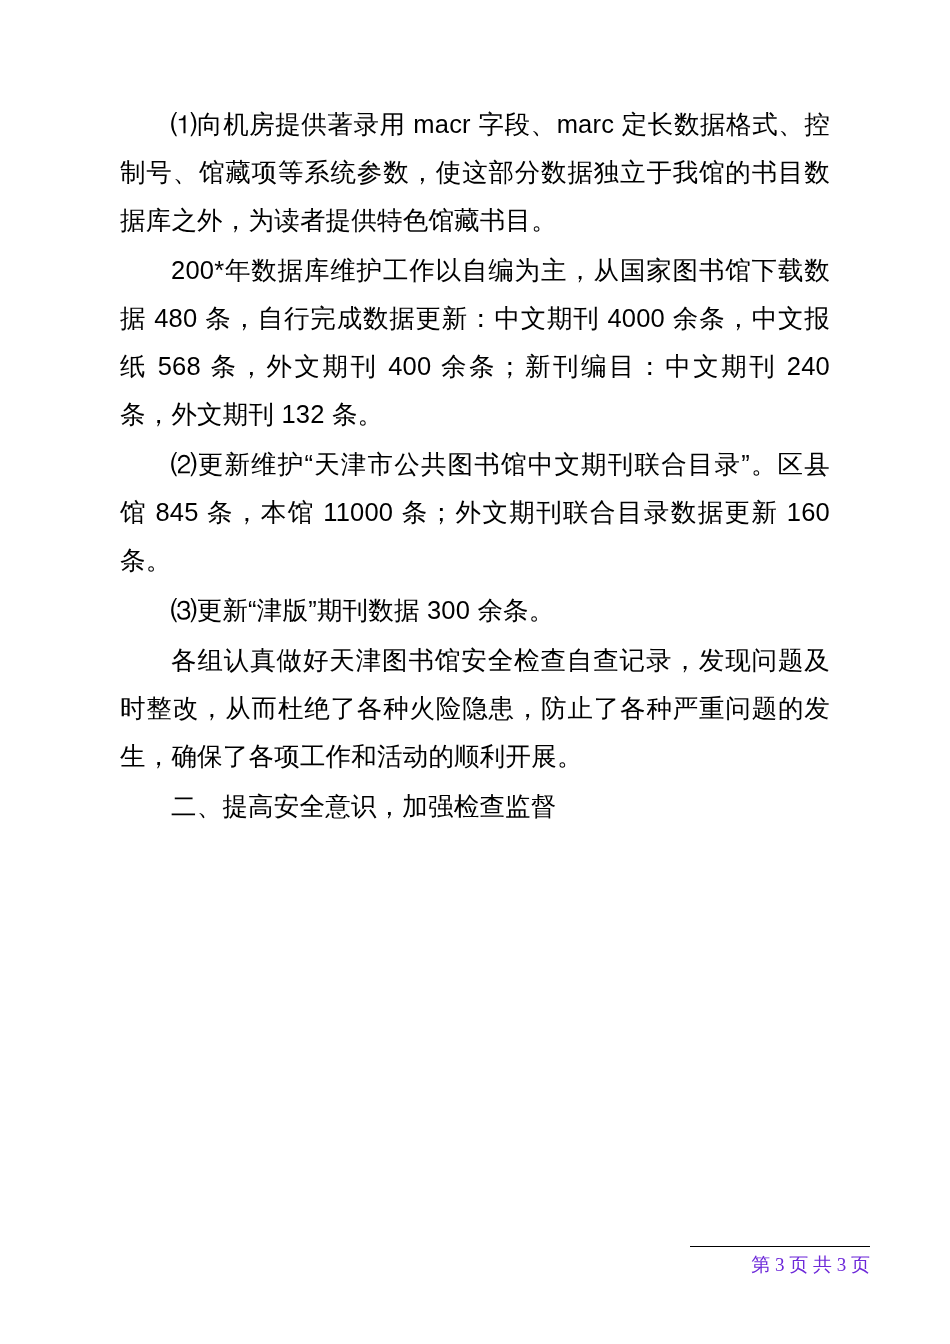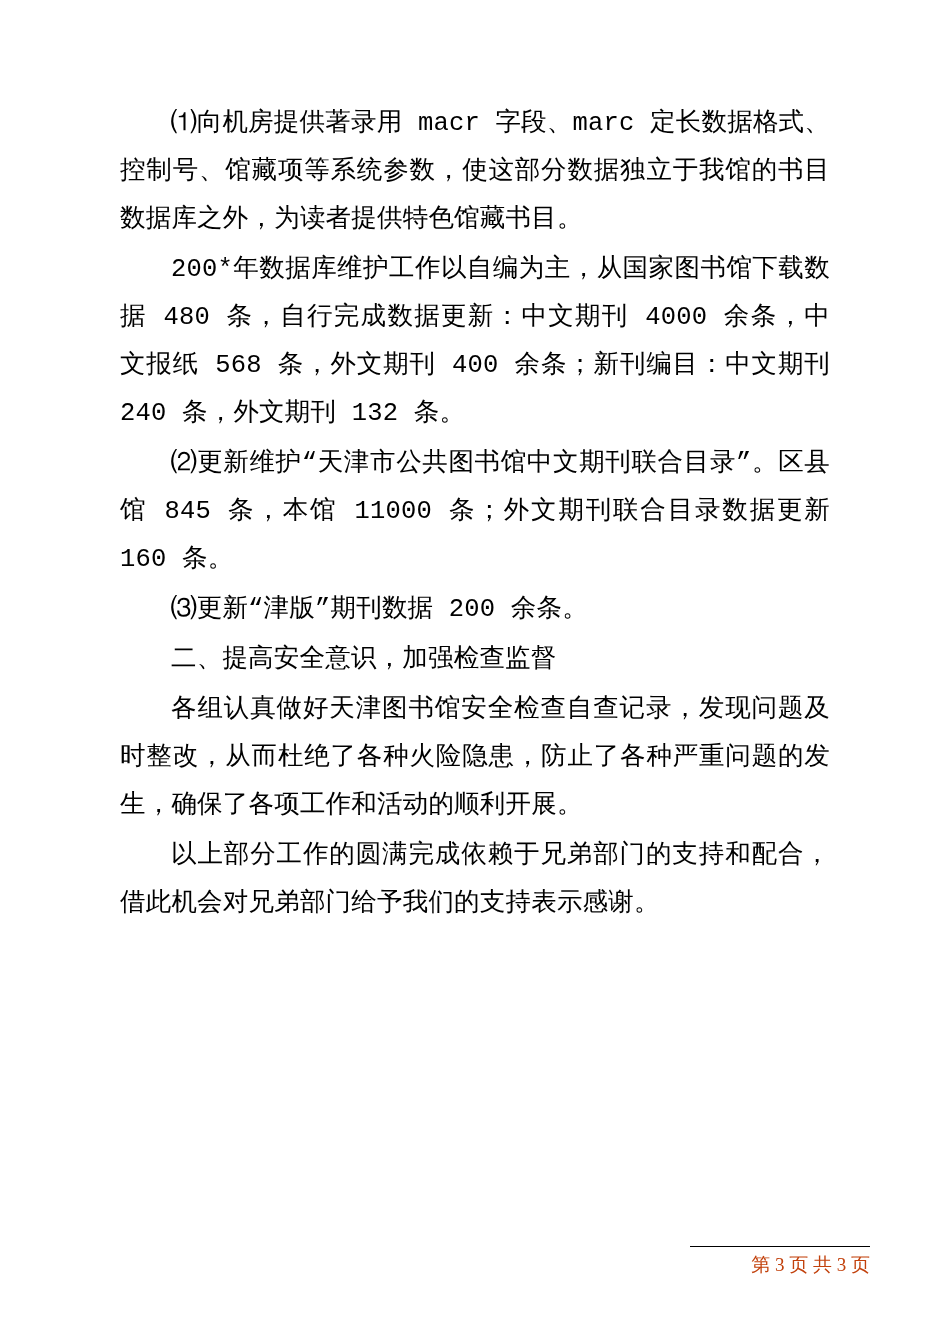--- a/index.html
+++ b/index.html
@@ -28,21 +28,21 @@
     width: 710px;
   }
   p.para {
     margin: 0 0 2px 0;
     font-size: 25.5px;
     line-height: 48px;
     text-align: justify;
     text-justify: inter-ideograph;
     text-indent: 2em;
     letter-spacing: 0.2px;
-    font-family: Liberation Mono, monospace;
+    font-family: Liberation Sans, sans-serif;
   }
   .footer {
     position: absolute;
     left: 120px;
     right: 80px;
     top: 1246px;
     height: 40px;
   }
   .footer-rule {
     position: absolute;
@@ -51,37 +51,36 @@
     top: 0;
     border-top: 1px solid #000000;
   }
   .footer-text {
     position: absolute;
     right: 0;
     top: 4px;
     font-size: 19px;
     line-height: 30px;
     font-family: "Liberation Serif", "DejaVu Serif", serif;
-    color: #c2410c;
+    color: #6d28d9;
     white-space: nowrap;
   }
 </style>
 </head>
 <body>
 
 <div class="page">
 
   <div class="content">
     <p class="para">⑴向机房提供著录用 macr 字段、marc 定长数据格式、控制号、馆藏项等系统参数，使这部分数据独立于我馆的书目数据库之外，为读者提供特色馆藏书目。</p>
     <p class="para">200*年数据库维护工作以自编为主，从国家图书馆下载数据 480 条，自行完成数据更新：中文期刊 4000 余条，中文报纸 568 条，外文期刊 400 余条；新刊编目：中文期刊 240 条，外文期刊 132 条。</p>
     <p class="para">⑵更新维护“天津市公共图书馆中文期刊联合目录”。区县馆 845 条，本馆 11000 条；外文期刊联合目录数据更新 160 条。</p>
-    <p class="para">⑶更新“津版”期刊数据 200 余条。</p>
+    <p class="para">⑶更新“津版”期刊数据 300 余条。</p>
+    <p class="para">各组认真做好天津图书馆安全检查自查记录，发现问题及时整改，从而杜绝了各种火险隐患，防止了各种严重问题的发生，确保了各项工作和活动的顺利开展。</p>
     <p class="para">二、提高安全意识，加强检查监督</p>
-    <p class="para">各组认真做好天津图书馆安全检查自查记录，发现问题及时整改，从而杜绝了各种火险隐患，防止了各种严重问题的发生，确保了各项工作和活动的顺利开展。</p>
-    <p class="para">以上部分工作的圆满完成依赖于兄弟部门的支持和配合，借此机会对兄弟部门给予我们的支持表示感谢。</p>
   </div>
 
   <div class="footer">
     <div class="footer-rule"></div>
     <div class="footer-text">第 3 页 共 3 页</div>
   </div>
 
 </div>
 
 </body></html>

